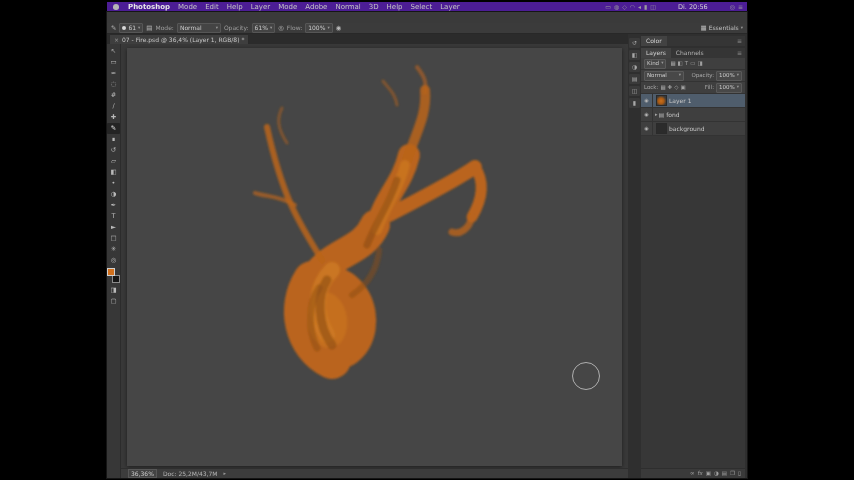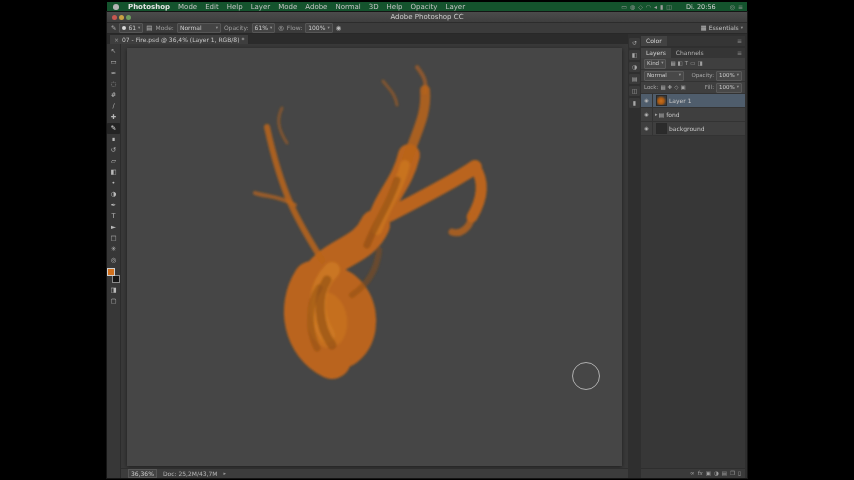--- a/index.html
+++ b/index.html
@@ -1,26 +1,26 @@
 <!DOCTYPE html>
 <html style="--flame-main: #c1661a; --flame-light: #d98123; --flame-dark: #8f4d11;"><head>
 <meta charset="utf-8">
 <style>
   html,body{margin:0;padding:0}
   body{width:854px;height:480px;background:#000;overflow:hidden;position:relative;
        font-family:"DejaVu Sans",sans-serif;line-height:1;}
   #screen{position:absolute;left:107px;top:0;width:640px;height:480px;background:#000}
 
   
-  #menubar{position:absolute;left:0;top:2px;width:100%;height:10px;background:#14532d;
+  #menubar{position:absolute;left:0;top:2px;width:100%;height:10px;background:#4c1d95;
            display:flex;align-items:center;font-size:7px;color:#c5c5c5}
   #apple{width:6px;height:6px;background:#b5b5b5;border-radius:50% 50% 45% 45%;margin:0 5px 0 6px;flex:none}
   .mitem{padding:0 4px;white-space:nowrap}
   .appname{font-weight:bold;color:#e6e6e6}
-  #mb-right{margin-left:auto;display:flex;align-items:center;gap:11px;padding-right:4px}
+  #mb-right{margin-left:auto;display:flex;align-items:center;gap:19px;padding-right:4px}
   .sicon{font-size:6px;color:#9c9c9c}
   #clock{font-size:6.5px;color:#d2d2d2;margin:0 3px;white-space:nowrap}
 
   
   #window{position:absolute;left:0;top:12px;width:640px;height:466px;background:#3a3a3a;outline:1px solid #151515}
   #titlebar{position:absolute;left:0;top:0;width:100%;height:10px;background:linear-gradient(#4b4b4b,#3e3e3e);border-bottom:1px solid #2c2c2c}
   .dot{position:absolute;top:2.5px;width:5px;height:5px;border-radius:50%}
   #dot-close{left:5px;background:#c75750}
   #dot-min{left:12px;background:#c9a242}
   #dot-zoom{left:19px;background:#6d9c5f}
@@ -106,21 +106,21 @@
         <span class="mitem appname">Photoshop</span>
         <span class="mitem">Mode</span>
         <span class="mitem">Edit</span>
         <span class="mitem">Help</span>
         <span class="mitem">Layer</span>
         <span class="mitem">Mode</span>
         <span class="mitem">Adobe</span>
         <span class="mitem">Normal</span>
         <span class="mitem">3D</span>
         <span class="mitem">Help</span>
-        <span class="mitem">Opacity</span>
+        <span class="mitem">Select</span>
         <span class="mitem">Layer</span>
       </div>
     <div id="mb-right">
       <div id="mb-icons-left" style="display:flex;gap:3px">
           <span class="sicon">▭</span>
           <span class="sicon">◍</span>
           <span class="sicon">◇</span>
           <span class="sicon">◠</span>
           <span class="sicon">◂</span>
           <span class="sicon">▮</span>
@@ -129,26 +129,20 @@
       <span id="clock">Di. 20:56</span>
       <div id="mb-icons-right" style="display:flex;gap:3px">
           <span class="sicon">◎</span>
           <span class="sicon">≡</span>
         </div>
     </div>
   </div>
 
   <div id="window">
 
-    <div id="titlebar">
-      <div class="dot" id="dot-close"></div>
-      <div class="dot" id="dot-min"></div>
-      <div class="dot" id="dot-zoom"></div>
-      <div id="title">Adobe Photoshop CC</div>
-    </div>
 
     <div id="optionsbar">
       <span class="oicon">✎</span>
       <div class="obox">
         <span class="presetdot"></span>
         <span>61</span>
         <span class="caret">▾</span>
       </div>
       <span class="oicon">▤</span>
       <span class="olbl">Mode:</span>

